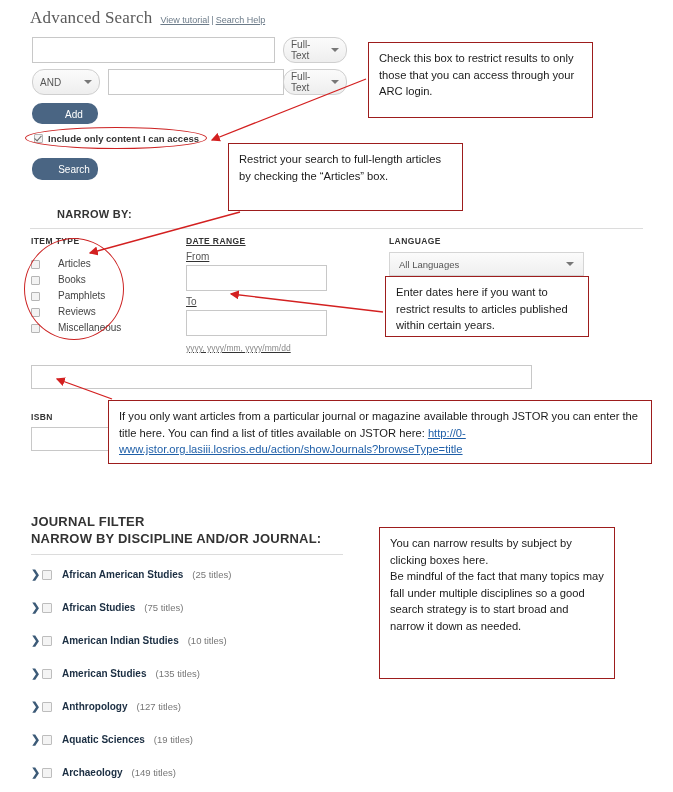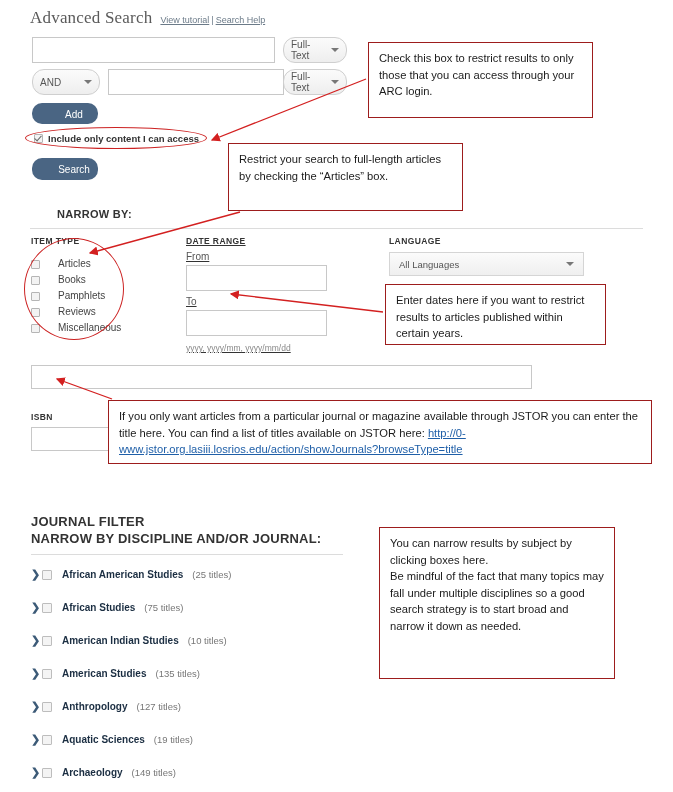--- a/index.html
+++ b/index.html
@@ -223,21 +223,21 @@
     border: 1.5px solid #9d1d1d;
     background: #fff;
     color: #1b1b1b;
     font-size: 11.2px;
     line-height: 16.5px;
     padding: 7px 10px;
     z-index: 20;
   }
   .anno-1 { left: 368px; top: 42px;  width: 225px; height: 76px; }
   .anno-2 { left: 228px; top: 143px; width: 235px; height: 68px; }
-  .anno-3 { left: 385px; top: 284px; width: 221px; height: 61px; }
+  .anno-3 { left: 385px; top: 276px; width: 204px; height: 61px; }
   .anno-4 { left: 108px; top: 400px; width: 544px; height: 64px; }
   .anno-5 { left: 379px; top: 527px; width: 236px; height: 152px; }
   .anno-link {
     color: #1f5fa8;
     text-decoration: underline;
   }
 
   
   .ellipse {
     position: absolute;

